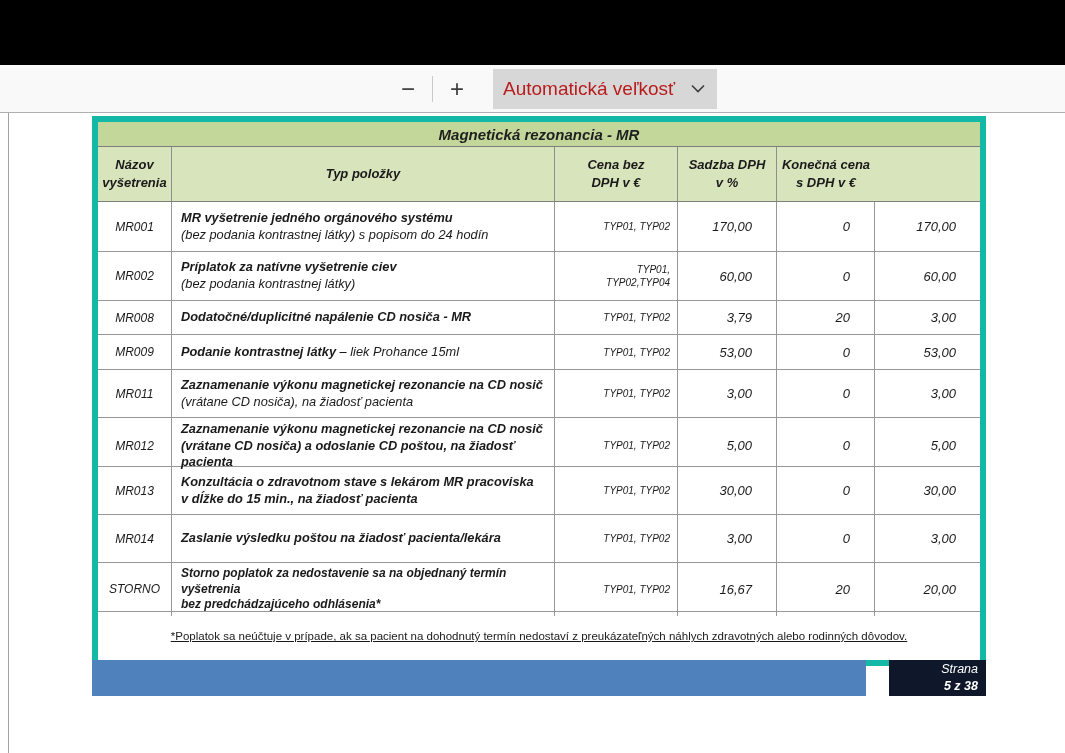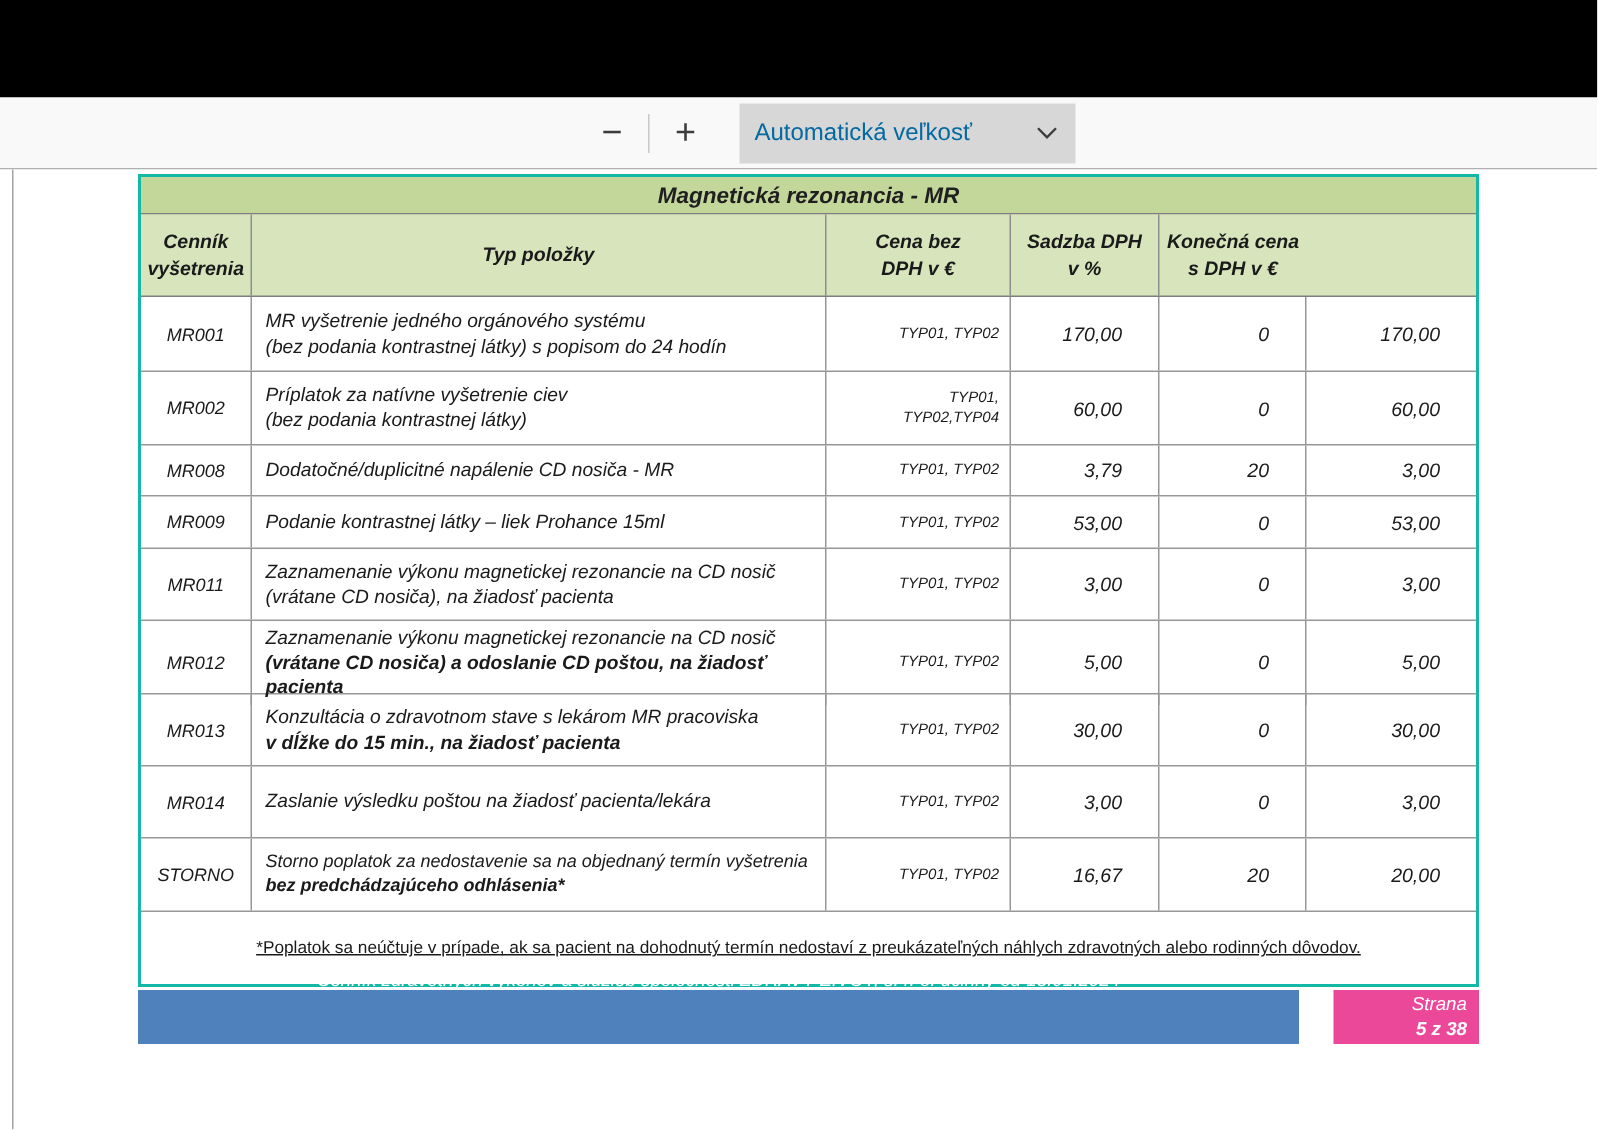--- a/index.html
+++ b/index.html
@@ -24,31 +24,31 @@
     background:transparent; border:none; font-size:24px; color:#3c3c3c;
     width:40px; height:40px; line-height:40px; cursor:pointer;
     font-family:"Liberation Sans", sans-serif;
   }
   .toolbar-sep { width:1px; height:26px; background:#c9c9c9; margin:0 4px; }
   .zoom-select {
     margin-left:16px; background:#d7d7d7; height:40px; width:224px;
     display:flex; align-items:center; justify-content:space-between;
     padding:0 12px 0 10px; cursor:pointer;
   }
-  .zoom-select span { font-size:16px; color:#0369a1;text-align:center; }
+  .zoom-select span { font-size:19px; color:#b91c1c;text-align:center; }
   .chevron svg { display:block; }
 
   
   .page { position:absolute; top:113px; left:0; width:1065px; height:640px; background:#fff; }
   .page-edge { position:absolute; left:8px; top:0; width:1px; height:640px; background:#a3a3a3; }
 
   
   .sheet-table {
     position:absolute; left:92px; top:3px; width:894px;
-    border:2px solid #14b8a6; background:#fff; font-style:italic;
+    border:6px solid #14b8a6; background:#fff; font-style:italic;
   }
   .t-title {
     height:25px; background:#c4d79b; border-bottom:1px solid #7e7e7e;
     text-align:center; font-weight:bold; font-size:15px; line-height:25px; color:#1f1f1f;
   }
   .t-head {
     display:grid; grid-template-columns:74px 383px 123px 99px 98px 1fr;
     height:55px; background:#d8e4bc; border-bottom:1px solid #7e7e7e;
   }
   .hc {
@@ -58,21 +58,21 @@
   }
   .hc:last-child { border-right:none; }
   .t-row {
     display:grid; grid-template-columns:74px 383px 123px 99px 98px 1fr;
     border-bottom:1px solid #979797;
   }
   .c { border-right:1px solid #979797; display:flex; align-items:center; font-size:12.5px; }
   .c:last-child { border-right:none; }
   .c-code { justify-content:center; font-size:12px; }
   .c-name { flex-direction:column; justify-content:center; align-items:flex-start; padding:3px 9px; line-height:1.3; font-size:12.8px; }
-  .n1 { font-weight:normal; }
+  .n1 { font-weight:bold; }
   .n1suf { font-weight:normal; }
   .n2 { font-weight:normal; }
   .n2-bold .n2 { font-weight:bold; }
   .c-type { flex-direction:column; justify-content:center; align-items:flex-end; text-align:right; padding-right:7px; font-size:10px; line-height:1.3; }
   .c-num { justify-content:flex-end; padding-right:24px; font-size:13px; }
   .storno .c-code { font-size:12px; }
   .storno .c-name { font-size:12px; }
   .t-note {
     height:48px; display:flex; align-items:center; justify-content:center;
     text-align:center; font-style:normal; font-size:11.5px; padding:0 24px;text-decoration:underline;
@@ -80,21 +80,21 @@
 
   
   .doc-footer { position:absolute; left:92px; top:547px; width:894px; height:36px; display:flex; }
   .footer-left {
     width:774px; background:#4f81bd; color:#fff; font-style:italic;
     display:flex; flex-direction:column; justify-content:center; align-items:center;
     font-size:12.5px; line-height:1.4;gap:31px;
   }
   .footer-gap { width:23px; background:transparent; }
   .footer-right {
-    flex:1; background:#ec4899; color:#fff; font-style:italic;
+    flex:1; background:#0f172a; color:#fff; font-style:italic;
     display:flex; flex-direction:column; justify-content:center; align-items:flex-end;
     padding-right:8px; font-size:12.5px; line-height:1.4;
   }
   .page-value { font-weight:bold; }
 </style>
 </head>
 <body>
 
 <div id="screen">
 
@@ -118,21 +118,21 @@
 
   <div class="page">
     <div class="page-edge"></div>
 
     <div class="sheet-table">
 
       <div class="t-title">Magnetická rezonancia - MR</div>
 
       <div class="t-head">
         <div class="hc">
-            <div>Cenník vyšetrenia</div>
+            <div>Názov vyšetrenia</div>
           </div>
         <div class="hc">
             <div>Typ položky</div>
           </div>
         <div class="hc">
             <div>Cena bez</div>
             <div>DPH v €</div>
           </div>
         <div class="hc">
             <div>Sadzba DPH</div>

